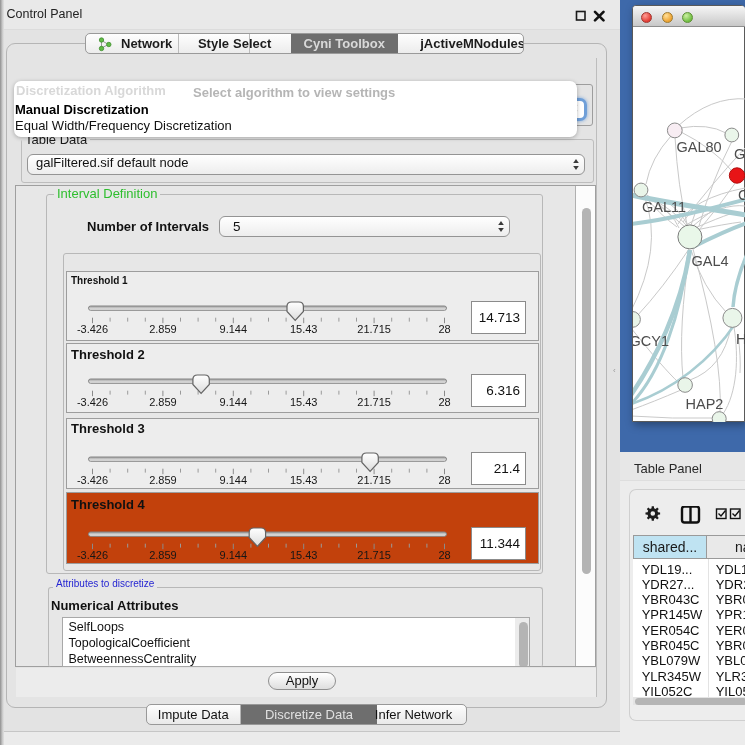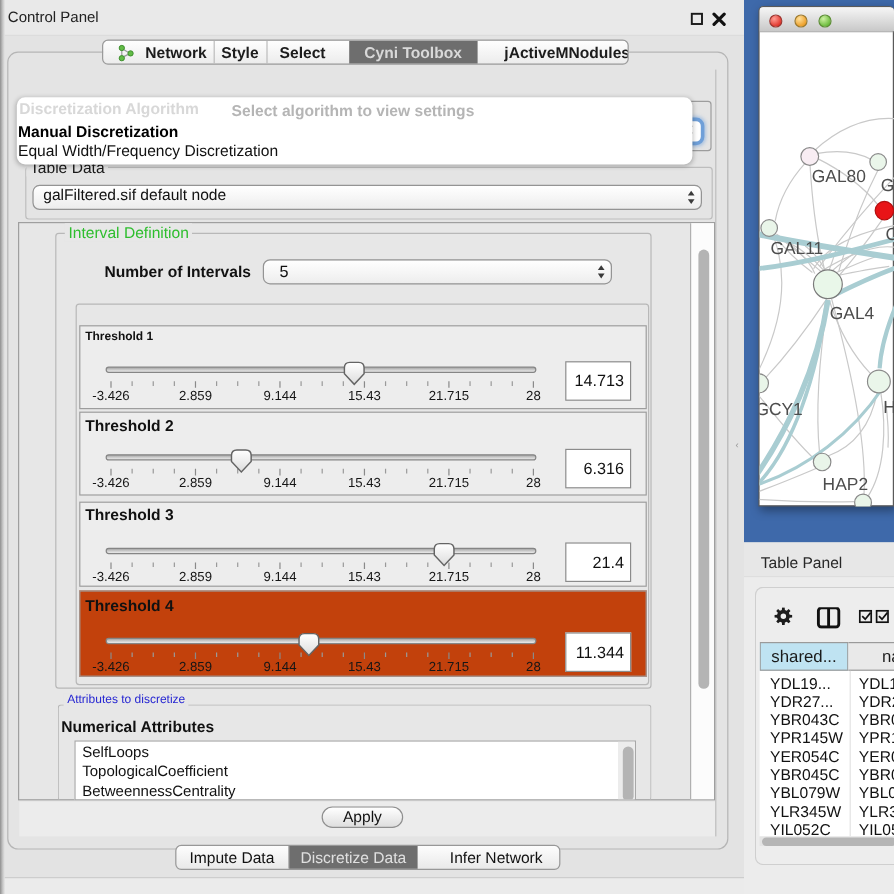--- a/index.html
+++ b/index.html
@@ -151,37 +151,37 @@
 <div class="abs" style="left:575px;top:186px;width:20px;height:480px;background:#fcfcfc;border-left:1px solid #b0b0b0"></div>
 <div class="abs" style="left:581.5px;top:208px;width:9.5px;height:366px;background:#b4b4b4;border-radius:5px"></div>
 
 
 <div class="abs" style="left:16px;top:668px;width:580px;height:29px;background:#ececec"></div>
 <div class="abs" style="left:268px;top:672px;width:68px;height:18px;background:linear-gradient(#ffffff,#dedede);border:1px solid #8f8f8f;border-radius:9px;font-size:13px;color:#111;text-align:center;line-height:16px">Apply</div>
 
 
 <div class="abs" style="left:145.5px;top:704px;width:321px;height:21px;background:linear-gradient(#fdfdfd,#e9e9e9);border:1px solid #989898;border-radius:5px;overflow:hidden">
  <div style="position:absolute;left:0;top:0;width:94.5px;height:21px;border-right:1px solid #b5b5b5;font-size:13px;color:#111;text-align:center;line-height:20px">Impute Data</div>
- <div style="position:absolute;left:94.5px;top:0;width:107px;height:21px;background:#6e6e6e;font-size:13px;color:#e0e0e0;text-align:center;line-height:20px">Discretize Data</div>
+ <div style="position:absolute;left:94.5px;top:0;width:136px;height:21px;background:#6e6e6e;font-size:13px;color:#e0e0e0;text-align:center;line-height:20px">Discretize Data</div>
  <div style="position:absolute;left:213px;top:0;width:108px;height:21px;font-size:13px;color:#111;text-align:center;line-height:20px">Infer Network</div>
 </div>
 
 
 <div class="abs" style="left:85px;top:32.5px;width:439px;height:21px;background:linear-gradient(#fefefe,#ececec);border:1px solid #9a9a9a;border-radius:5px;overflow:hidden">
  <div style="position:absolute;left:0;top:0;width:92.5px;height:21px;border-right:1px solid #bcbcbc"></div>
  <svg style="position:absolute;left:11px;top:2px" width="16" height="17">
         <path d="M4.5 4.5 L4.5 12 M4.5 4.5 L11.5 8.5 M4.5 12 L11.5 8.5" stroke="#9a9a9a" stroke-width="1" fill="none"></path>
         <g fill="#62bb46" stroke="#3d8d2d" stroke-width="0.8">
           <circle cx="4.5" cy="4" r="2.2"></circle>
           <circle cx="4.5" cy="12.5" r="2.2"></circle>
           <circle cx="11.8" cy="8.5" r="2.2"></circle>
         </g>
       </svg>
  <div style="position:absolute;left:35px;top:0;width:56px;font-size:13px;font-weight:bold;color:#1c1c1c;line-height:20px">Network</div>
- <div style="position:absolute;left:92.5px;top:0;width:44px;height:21px;border-right:1px solid #bcbcbc;font-size:13px;font-weight:bold;color:#1c1c1c;text-align:center;line-height:20px">Style</div>
+ <div style="position:absolute;left:92.5px;top:0;width:71px;height:21px;border-right:1px solid #bcbcbc;font-size:13px;font-weight:bold;color:#1c1c1c;text-align:center;line-height:20px">Style</div>
  <div style="position:absolute;left:147px;top:0;width:58px;height:21px;font-size:13px;font-weight:bold;color:#1c1c1c;text-align:left;line-height:20px">Select</div>
  <div style="position:absolute;left:205px;top:0;width:106.5px;height:21px;background:#6e6e6e;font-size:13px;font-weight:bold;color:#d9d9d9;text-align:center;line-height:20px">Cyni Toolbox</div>
  <div style="position:absolute;left:311.5px;top:0;width:127.5px;height:21px;font-size:13px;font-weight:bold;color:#1c1c1c;text-align:right;line-height:20px">jActiveMNodules</div>
 </div>
 
 
 <div class="abs" style="left:596px;top:58px;width:1px;height:639px;background:#bdbdbd"></div>
 
 <div class="abs" style="left:21px;top:84px;width:572px;height:42px;border:1px solid #9d9d9d;border-radius:3px"></div>
 

